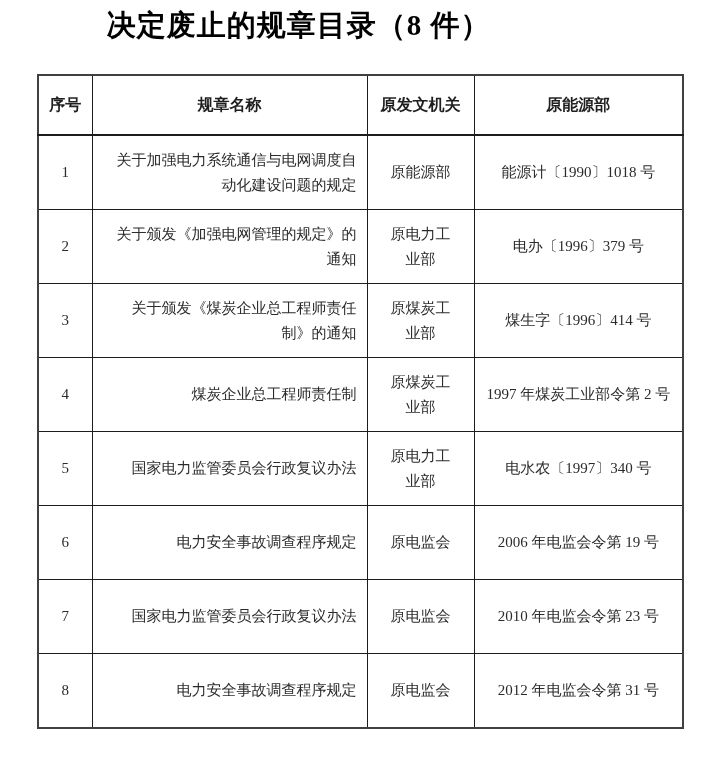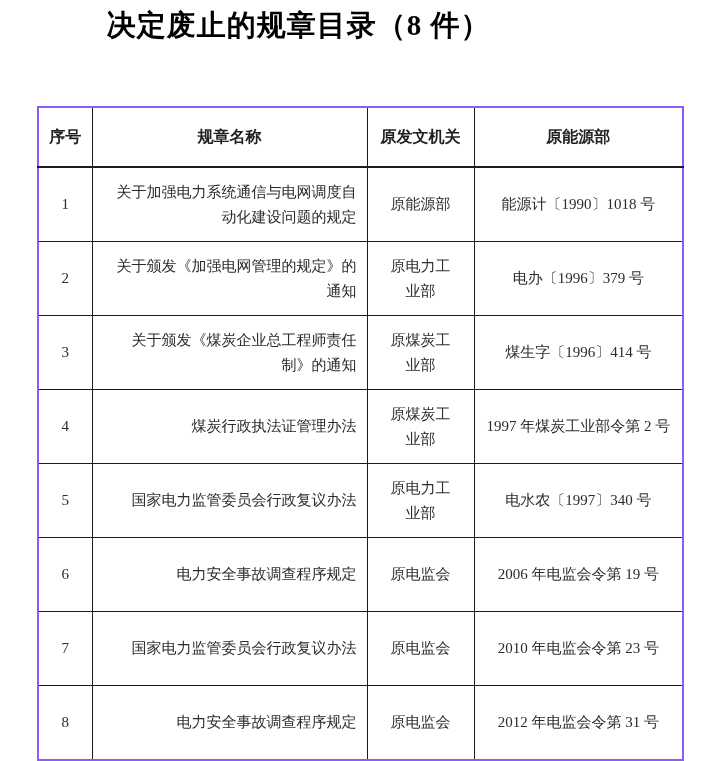--- a/index.html
+++ b/index.html
@@ -24,22 +24,21 @@
     color: #000000;
     letter-spacing: 1px;
   }
   table.reg-table {
     position: absolute;
     left: 37px;
     top: 74px;
     width: 645px;
     border-collapse: collapse;
     table-layout: fixed;
-    border: 2px solid #8b5cf6;
-    margin-top: 32px;
+    border: 2px solid #404040;
   }
   .reg-table col.c-no     { width: 54px; }
   .reg-table col.c-name   { width: 275px; }
   .reg-table col.c-agency { width: 107px; }
   .reg-table col.c-doc    { width: 209px; }
   .reg-table th {
     height: 58px;
     border: 1px solid #1c1c1c;
     border-bottom: 2px solid #1c1c1c;
     font-size: 16px;
@@ -101,21 +100,21 @@
       <td>电办〔1996〕379 号</td>
     </tr>
     <tr>
       <td>3</td>
       <td class="name-cell">关于颁发《煤炭企业总工程师责任制》的通知</td>
       <td class="agency-cell">原煤炭工业部</td>
       <td>煤生字〔1996〕414 号</td>
     </tr>
     <tr>
       <td>4</td>
-      <td class="name-cell">煤炭行政执法证管理办法</td>
+      <td class="name-cell">煤炭企业总工程师责任制</td>
       <td class="agency-cell">原煤炭工业部</td>
       <td>1997 年煤炭工业部令第 2 号</td>
     </tr>
     <tr>
       <td>5</td>
       <td class="name-cell">国家电力监管委员会行政复议办法</td>
       <td class="agency-cell">原电力工业部</td>
       <td>电水农〔1997〕340 号</td>
     </tr>
     <tr>

